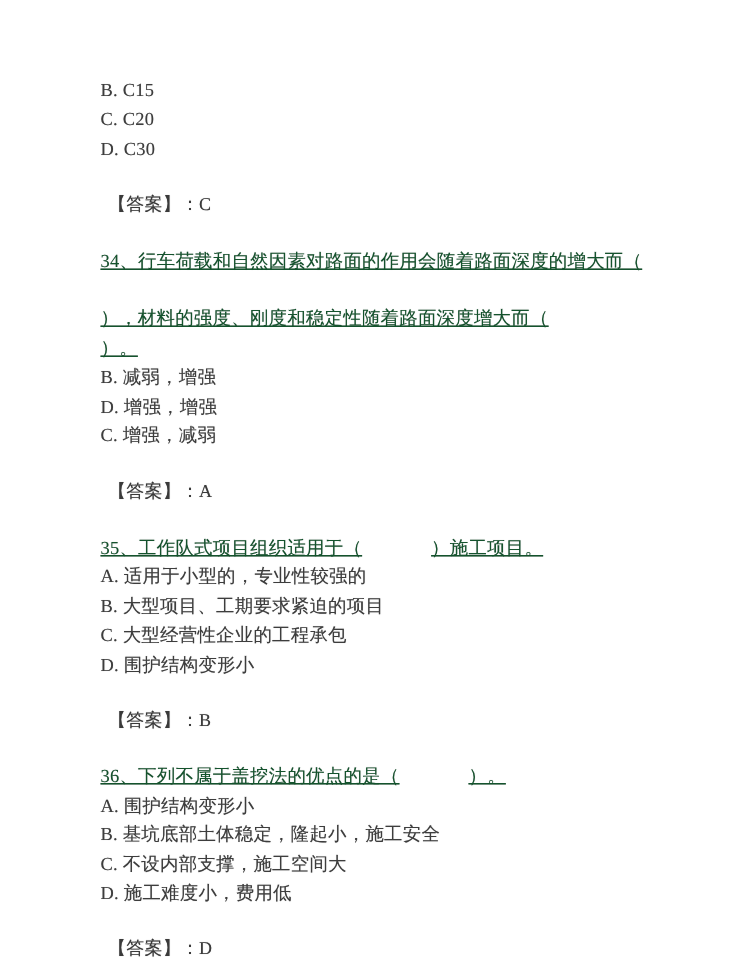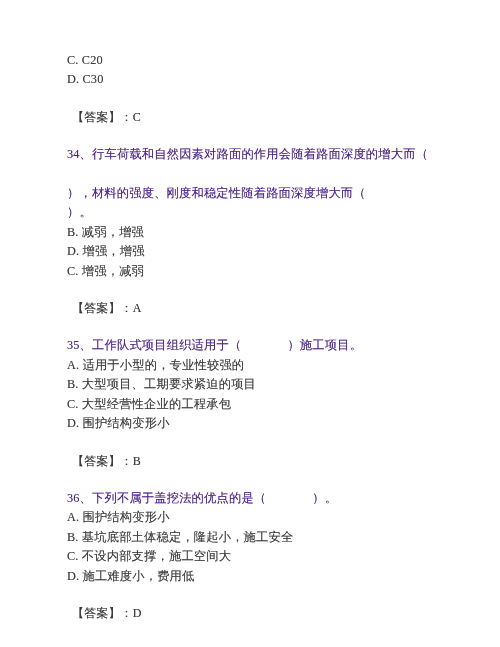--- a/index.html
+++ b/index.html
@@ -37,22 +37,23 @@
     letter-spacing: 0.15px;
     white-space: pre-wrap;
     color: #3d3d3d;
     
     text-shadow: 0 0 0.45px rgba(90,90,90,0.55);
   }
   .qline {
     font-size: 12.3px;
     line-height: 19.4px;
     letter-spacing: 0.15px;
-    color: #4c1d95;
+    color: #14532d;
     text-shadow: 0 0 0.45px rgba(90,90,90,0.55);
+    text-decoration: underline;
   }
   .answer {
     font-size: 12px;
     line-height: 19.4px;
     letter-spacing: 0.15px;
     padding-left: 5px;
     color: #3a3a3a;
     text-shadow: 0 0 0.5px rgba(80,80,80,0.6);
   }
   .gap-md { display: inline-block; width: 46px; }
@@ -61,20 +62,21 @@
   .spacer-a { height: 18px; }
   .opts { margin: 0; padding: 0; }
 </style>
 </head>
 <body>
 
 <div id="page">
   <div id="content">
 
     <div class="block opts">
+      <div class="line">B. C15</div>
       <div class="line">C. C20</div>
       <div class="line">D. C30</div>
     </div>
 
     <div class="spacer-a"></div>
 
     <div class="answer">【答案】：C</div>
 
     <div class="spacer-q"></div>
 

